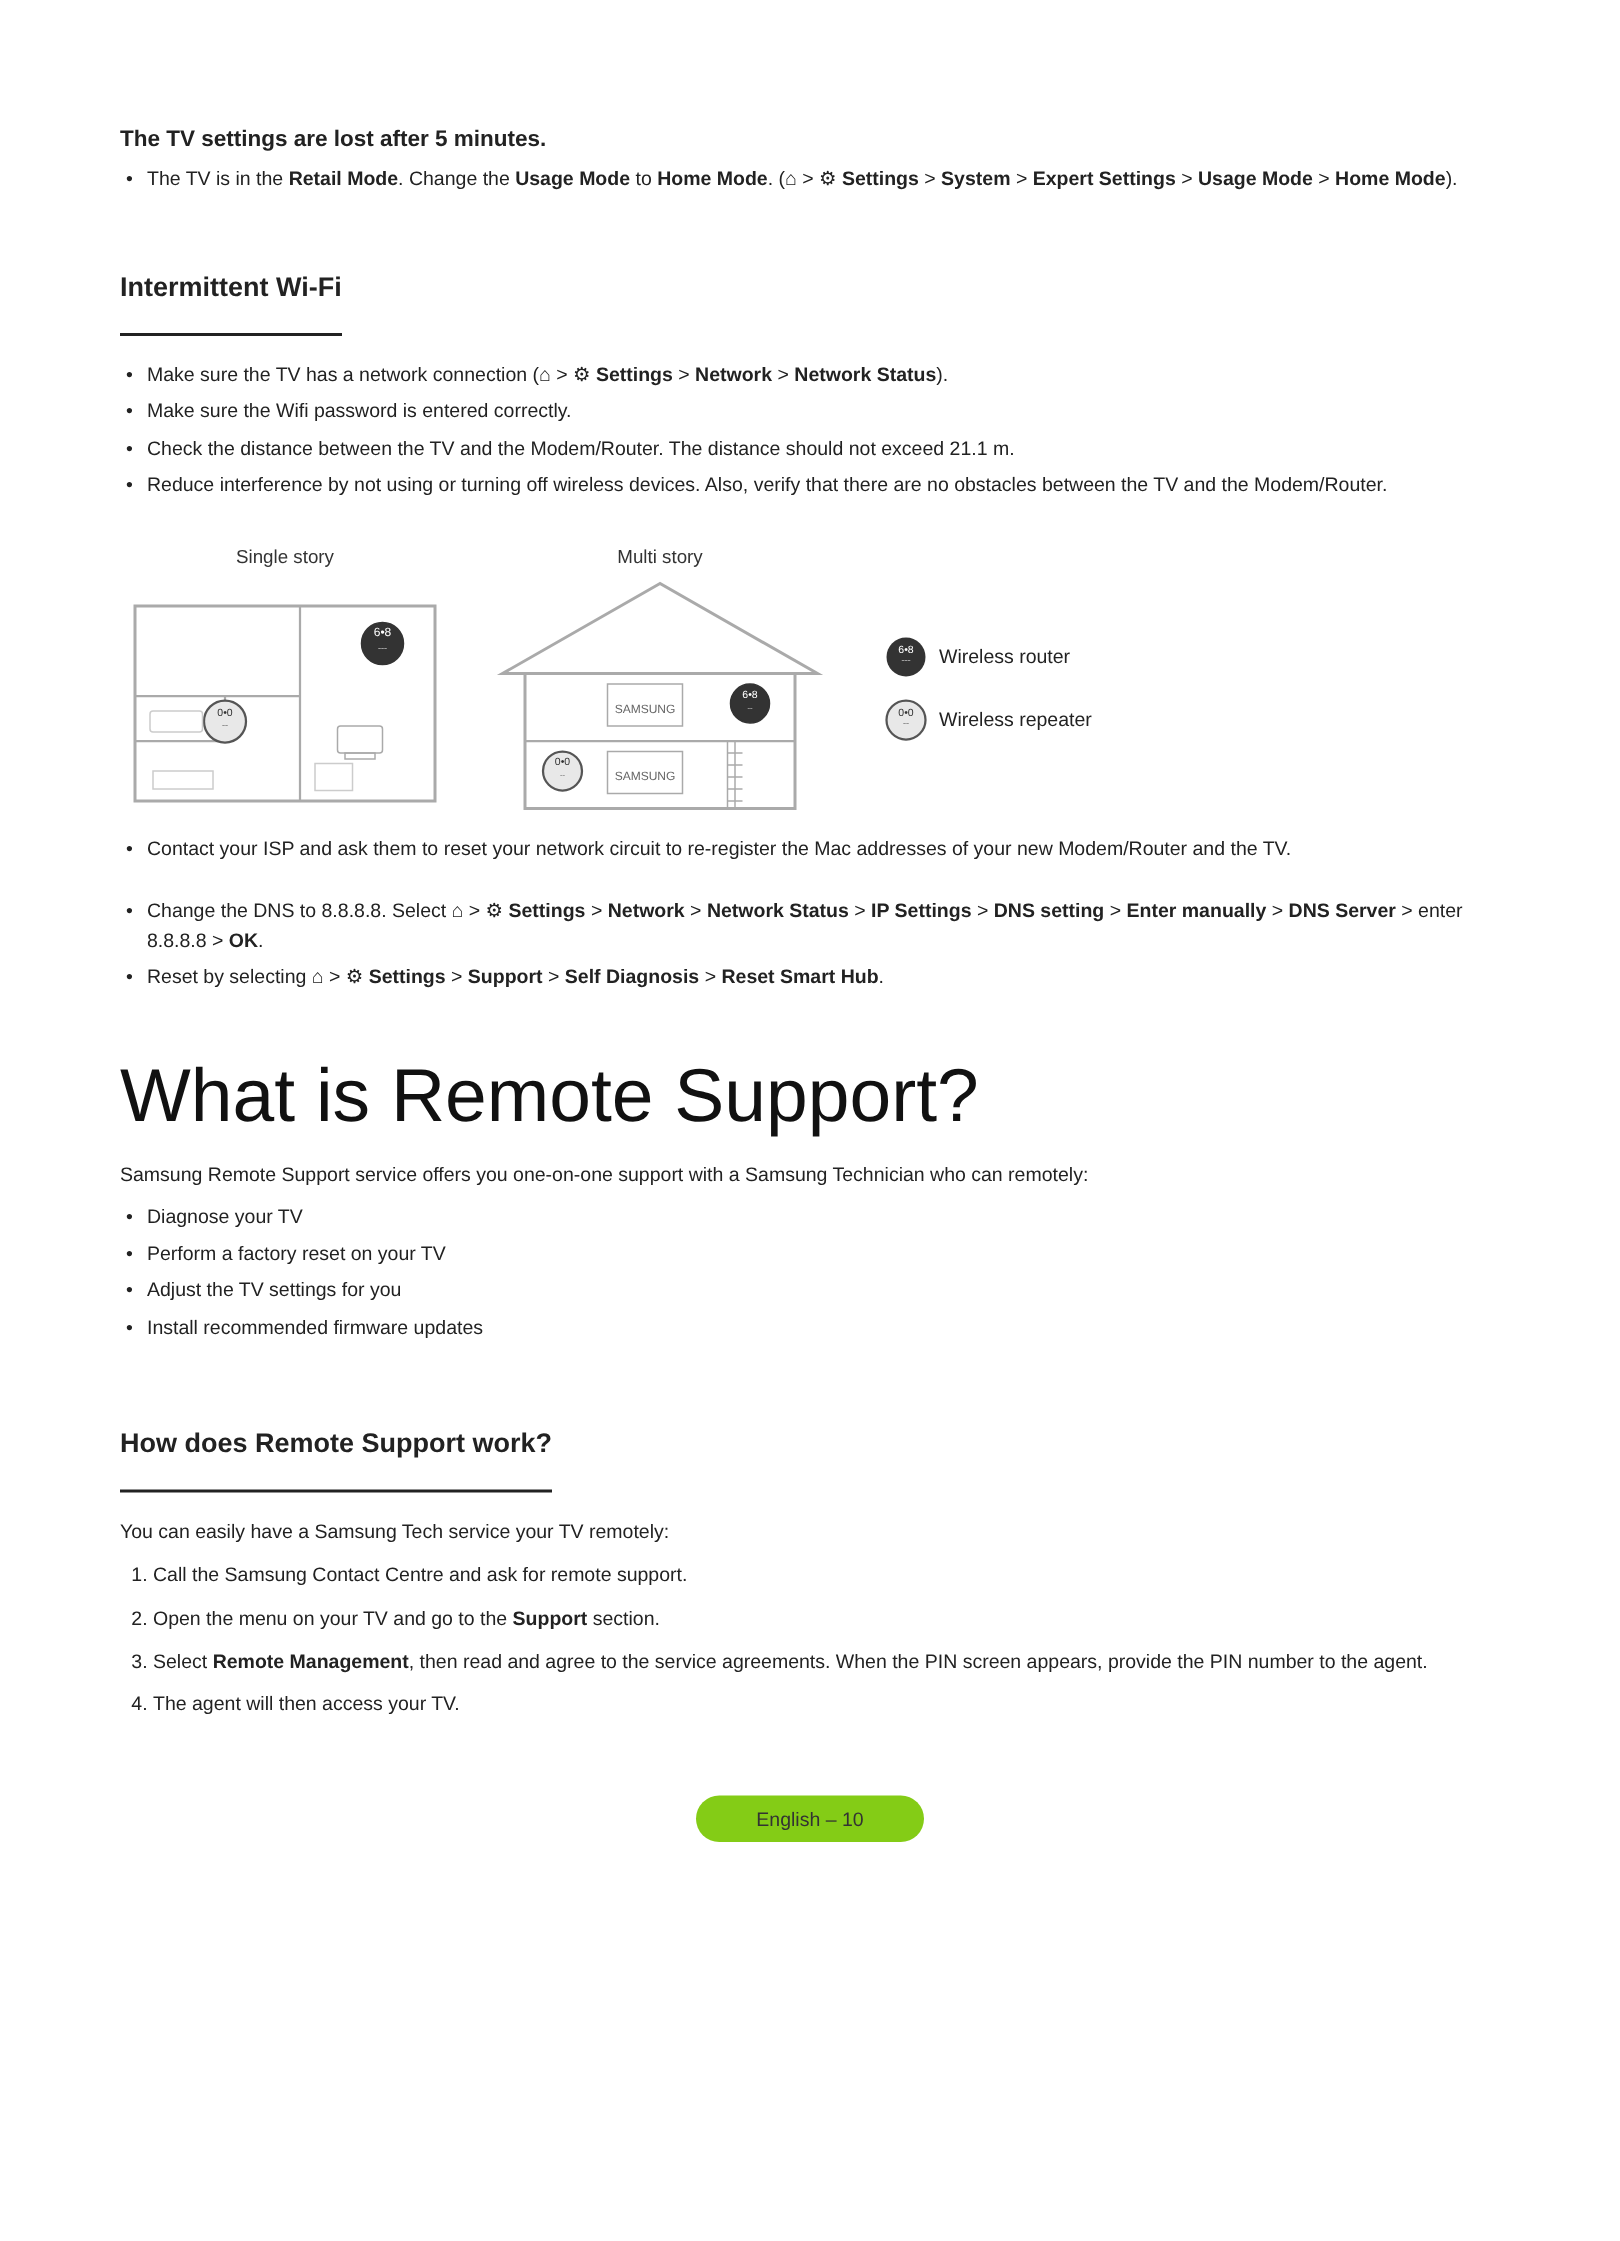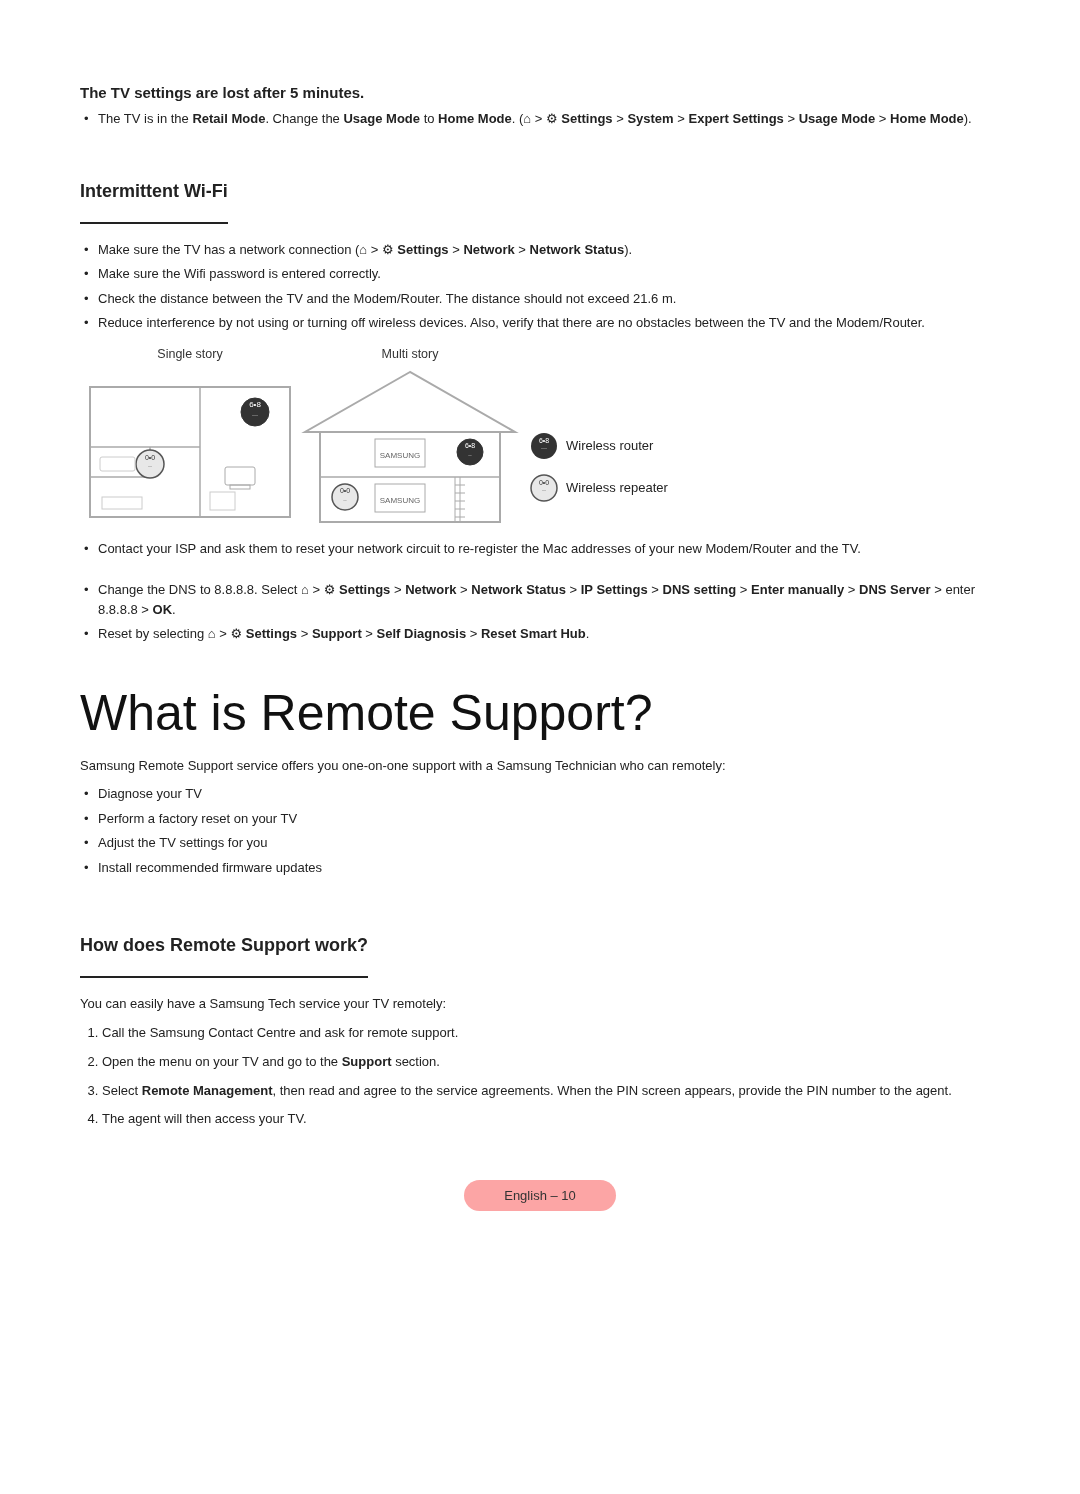--- a/index.html
+++ b/index.html
@@ -62,22 +62,23 @@
     .note {
       margin-left: 18px;
       margin-top: 5px;
       margin-bottom: 5px;
       color: #333;
       font-size: 12.5px;
     }
     .diagram-area {
       display: flex;
       flex-direction: row;
-      align-items: center;
-      margin: 14px 0 12px 0;
+      align-items: flex-start;
+      margin: 31px 0 12px 0;
+      gap: 30px;
     }
     .diagram-block {
       display: flex;
       flex-direction: column;
       align-items: center;
     }
     .diagram-label {
       font-size: 12.5px;
       margin-bottom: 6px;
       color: #333;
@@ -97,21 +98,21 @@
       gap: 8px;
       font-size: 13px;
     }
     .footer-bar {
       display: flex;
       justify-content: center;
       align-items: center;
       margin-top: 50px;
     }
     .footer-pill {
-      background: #fca5a5;
+      background: #84cc16;
       border-radius: 20px;
       padding: 8px 40px;
       font-size: 13px;
       color: #333;
     }
     p.body-text {
       font-size: 13px;
       line-height: 1.6;
       margin-bottom: 8px;
     }
@@ -128,21 +129,21 @@
   </ul>
 </div>
 
 <div style="margin-top:22px;">
   <div class="sub-heading">Intermittent Wi-Fi</div>
   <ul style="margin-top:8px;">
     <li>
       Make sure the TV has a network connection (⌂ &gt; ⚙ <span class="bold">Settings</span> &gt; <span class="bold">Network</span> &gt; <span class="bold">Network Status</span>).
     </li>
     <li>Make sure the Wifi password is entered correctly.</li>
-    <li>Check the distance between the TV and the Modem/Router. The distance should not exceed 21.6 m.</li>
+    <li>Check the distance between the TV and the Modem/Router. The distance should not exceed 21.1 m.</li>
     <li>Reduce interference by not using or turning off wireless devices. Also, verify that there are no obstacles between the TV and the Modem/Router.</li>
   </ul>
 
   
   <div class="diagram-area">
 
     <div class="diagram-block">
       <div class="diagram-label">Single story</div>
       <svg width="220" height="160" viewBox="0 0 220 160">
 

